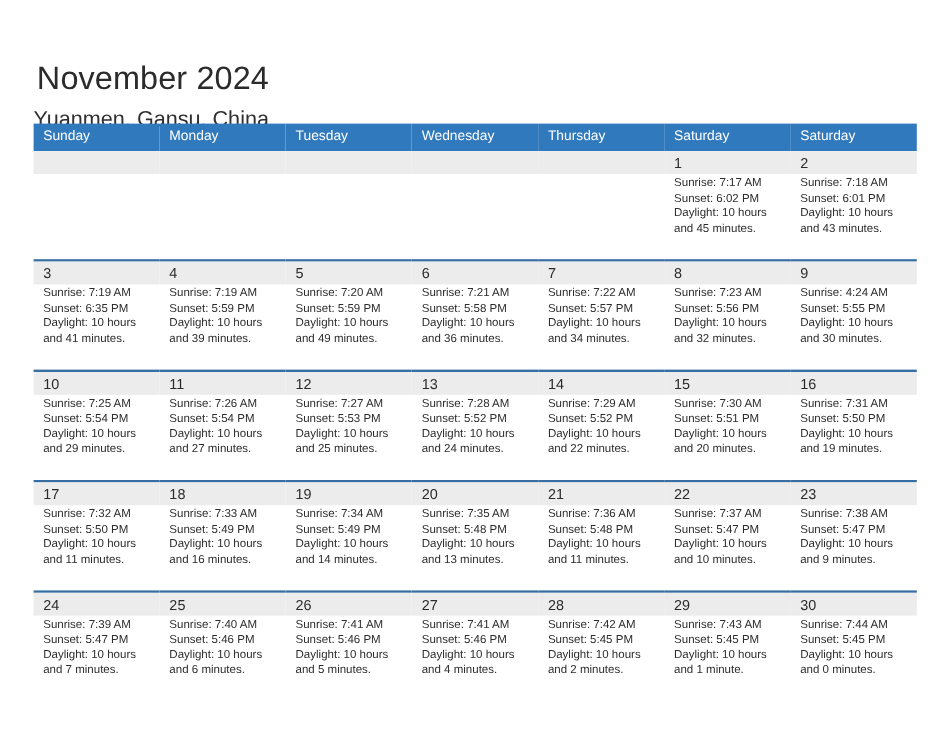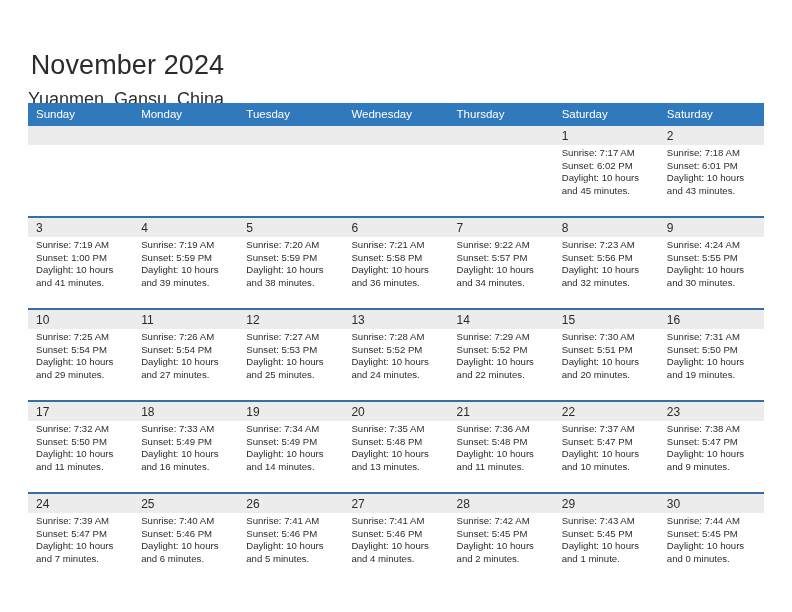--- a/index.html
+++ b/index.html
@@ -196,21 +196,21 @@
               </div>
             </div>
           </td>
         </tr>
         <tr>
           <td>
             <div class="cell-inner">
               <div class="daynum-band">3</div>
               <div class="cell-body">
                 <div>Sunrise: 7:19 AM</div>
-                <div>Sunset: 1:00 PM</div>
+                <div>Sunset: 6:35 PM</div>
                 <div>Daylight: 10 hours</div>
                 <div>and 41 minutes.</div>
               </div>
             </div>
           </td>
           <td>
             <div class="cell-inner">
               <div class="daynum-band">4</div>
               <div class="cell-body">
                 <div>Sunrise: 7:19 AM</div>
@@ -220,40 +220,40 @@
               </div>
             </div>
           </td>
           <td>
             <div class="cell-inner">
               <div class="daynum-band">5</div>
               <div class="cell-body">
                 <div>Sunrise: 7:20 AM</div>
                 <div>Sunset: 5:59 PM</div>
                 <div>Daylight: 10 hours</div>
-                <div>and 38 minutes.</div>
+                <div>and 49 minutes.</div>
               </div>
             </div>
           </td>
           <td>
             <div class="cell-inner">
               <div class="daynum-band">6</div>
               <div class="cell-body">
                 <div>Sunrise: 7:21 AM</div>
                 <div>Sunset: 5:58 PM</div>
                 <div>Daylight: 10 hours</div>
                 <div>and 36 minutes.</div>
               </div>
             </div>
           </td>
           <td>
             <div class="cell-inner">
               <div class="daynum-band">7</div>
               <div class="cell-body">
-                <div>Sunrise: 9:22 AM</div>
+                <div>Sunrise: 7:22 AM</div>
                 <div>Sunset: 5:57 PM</div>
                 <div>Daylight: 10 hours</div>
                 <div>and 34 minutes.</div>
               </div>
             </div>
           </td>
           <td>
             <div class="cell-inner">
               <div class="daynum-band">8</div>
               <div class="cell-body">

